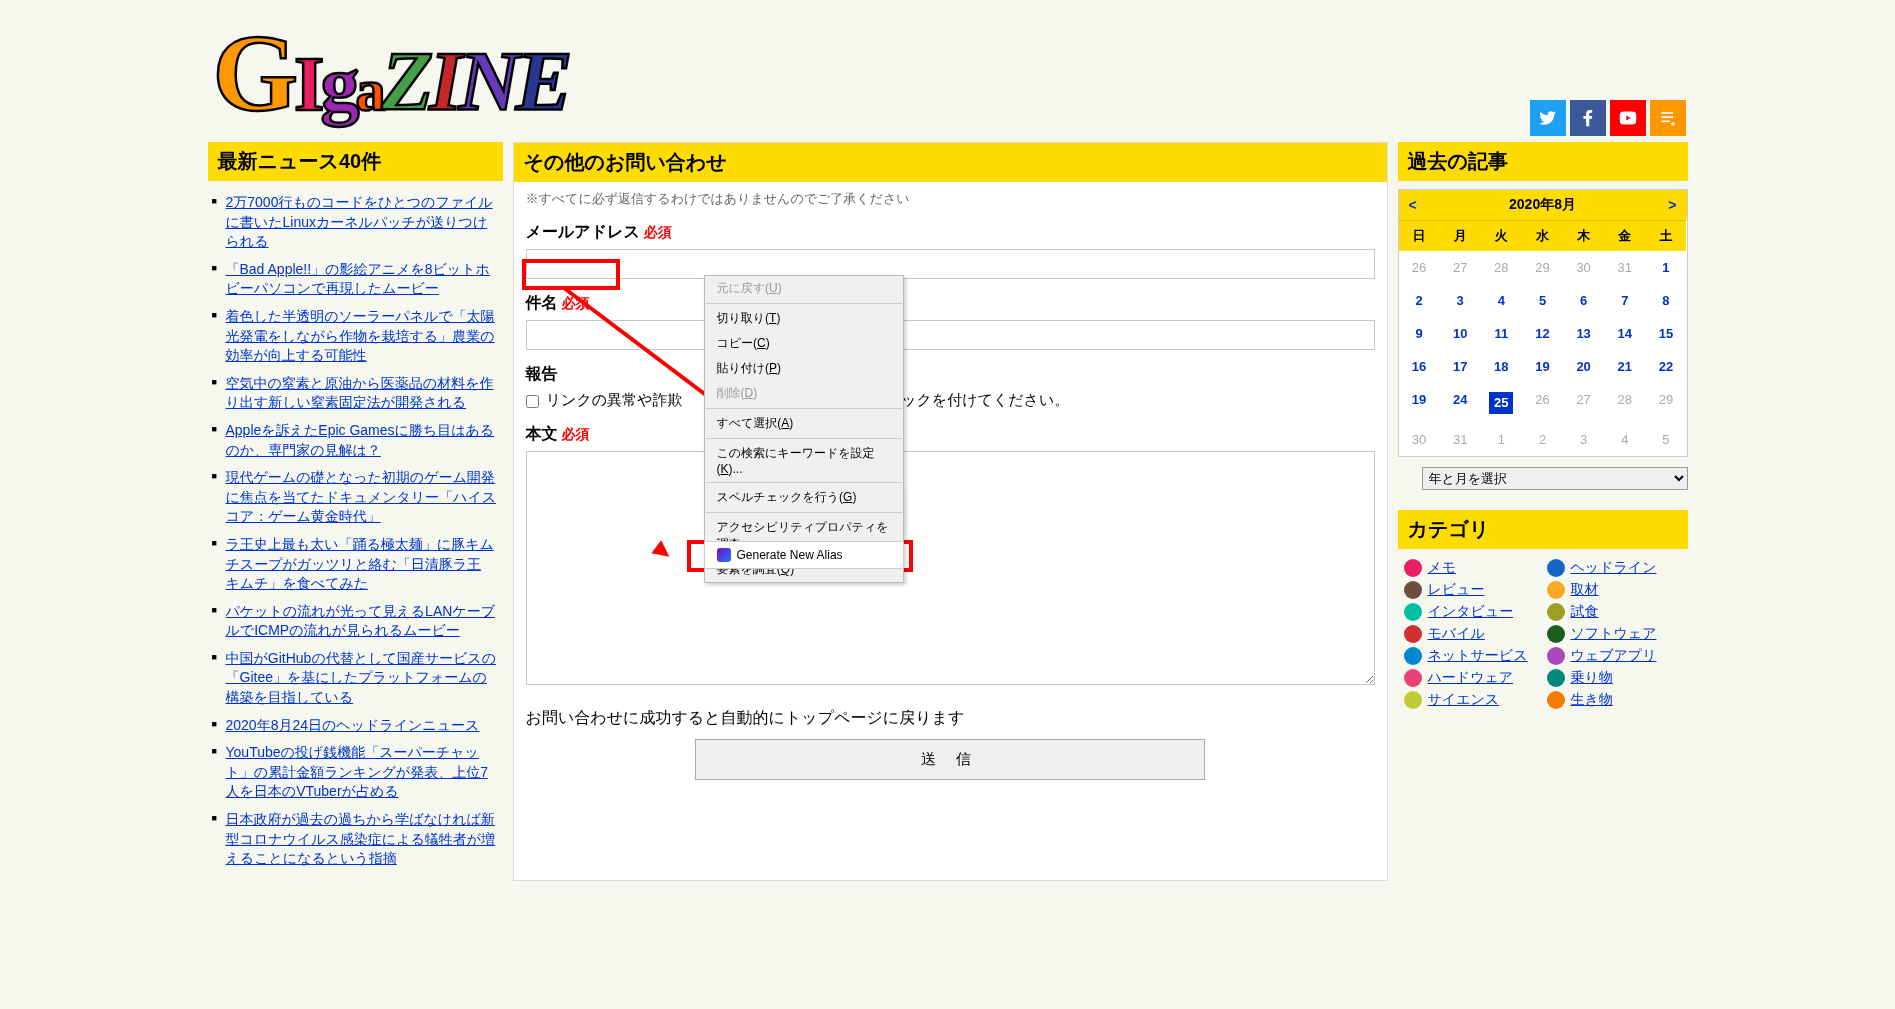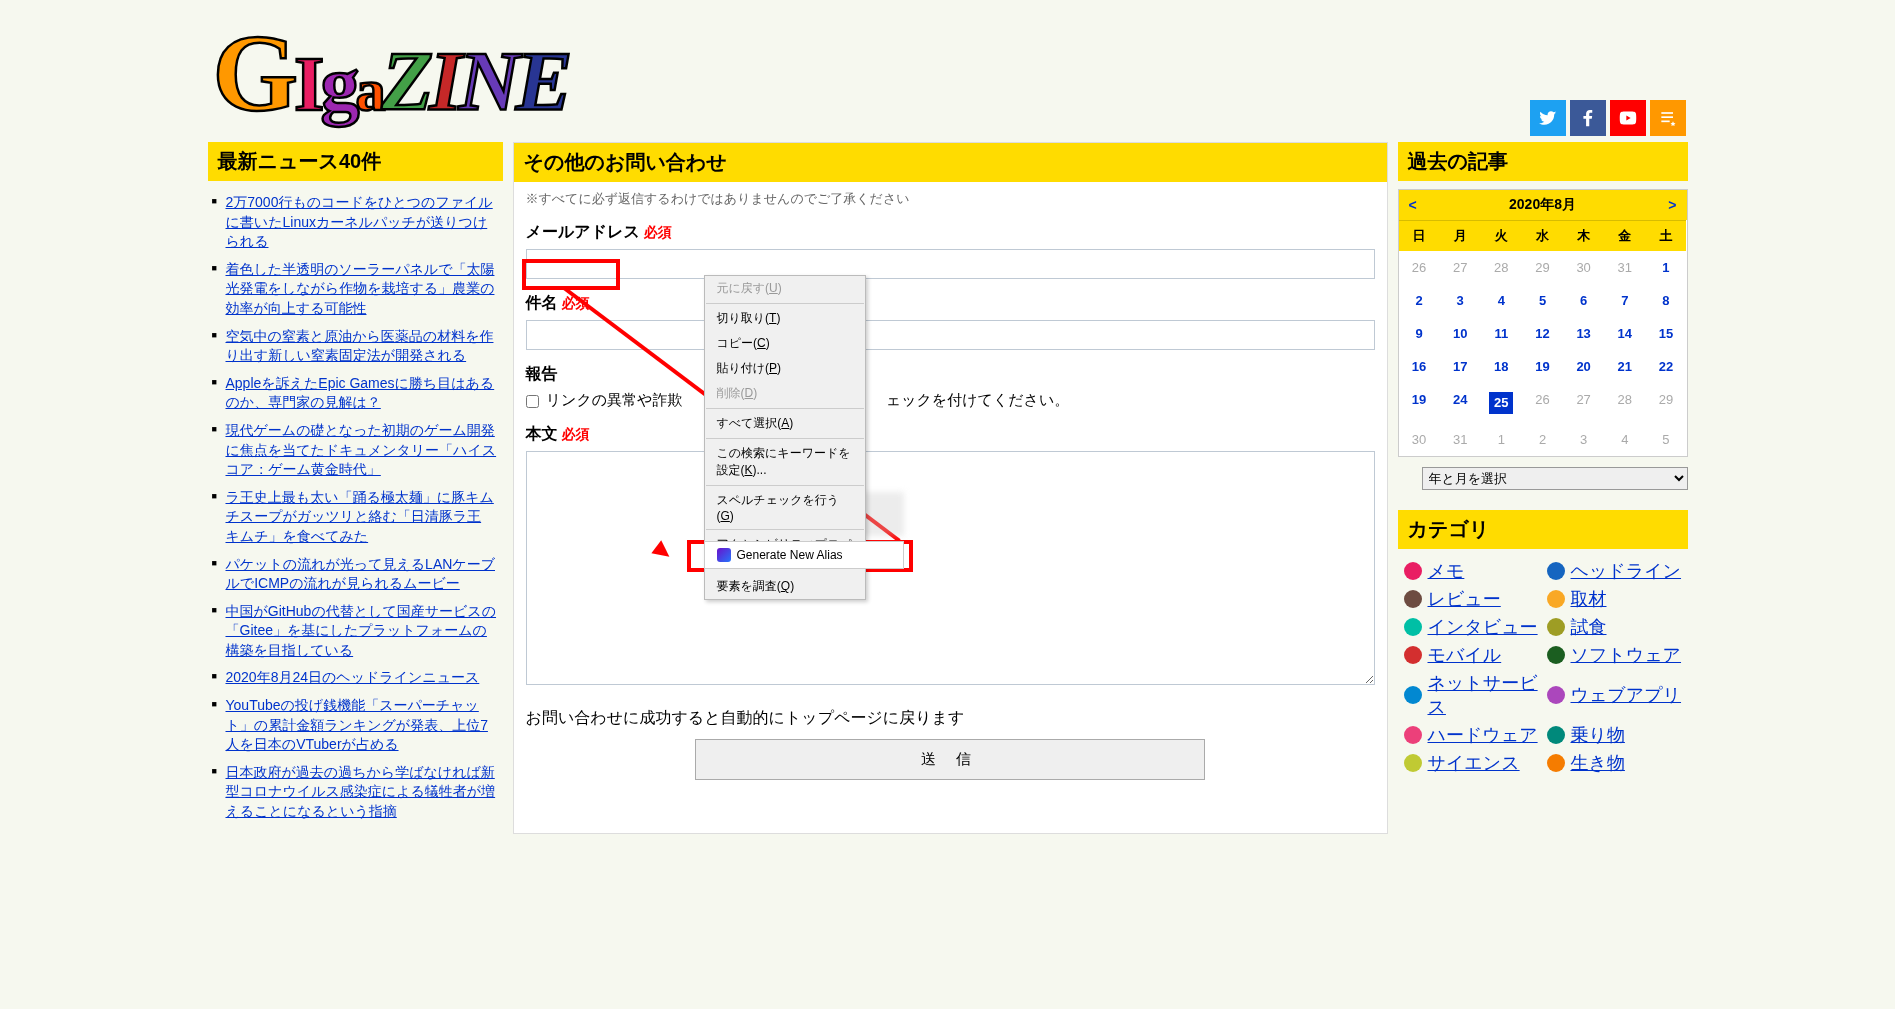--- a/index.html
+++ b/index.html
@@ -45,21 +45,21 @@
 .checkbox-row input { vertical-align: middle; margin-right: 3px; }
 .submit-area { margin-top: 20px; }
 .submit-note { color: #000000; font-size: 16px; margin-bottom: 10px; }
 .submit-btn { width: 60%; margin: 0 auto; display: block; padding: 10px; background: #efefef; border: 1px solid #aaa; font-size: 15px; letter-spacing: 8px; }
 
 .email-highlight { position: absolute; border: 4px solid #ff0000; width: 98px; height: 31px; left: 8px; top: 77px; pointer-events: none; z-index: 50; }
 .arrow-line { position: absolute; left: 48px; top: 106px; width: 4px; height: 420px; background: #ff0000; transform-origin: top; transform: rotate(-53deg); z-index: 40; pointer-events:none;}
 .arrow-head { position: absolute; left: 134px; top: 353px; font-size: 28px; color: #ff0000; z-index: 40; transform: rotate(-53deg); pointer-events:none;}
 .gen-highlight { position: absolute; border: 4px solid #ff0000; width: 226px; height: 32px; left: 173px; top: 358px; z-index: 40; pointer-events: none; }
 
-.context-menu { position: absolute; left: 190px; top: 93px; background: #f0f0f0; border: 1px solid #bbb; box-shadow: 2px 2px 4px rgba(0,0,0,.2); width: 162px; z-index: 45; font-size: 12px; }
+.context-menu { position: absolute; left: 190px; top: 93px; background: #f0f0f0; border: 1px solid #bbb; box-shadow: 2px 2px 4px rgba(0,0,0,.2); width: 200px; z-index: 45; font-size: 12px; }
 .ctx-item { padding: 4px 12px; color: #000; }
 .ctx-item.disabled { color: #999; }
 .ctx-divider { height: 1px; background: #ccc; margin: 2px 1px; }
 .ctx-generate { position: absolute; left: 190px; top: 359px; width: 200px; background: #fff; border: 1px solid #ccc; padding: 6px 12px; z-index: 46; font-size: 12px; display: flex; align-items: flex-start; gap: 6px; }
 .ctx-blur { position: absolute; left: 195px; top: 310px; width: 195px; height: 44px; background: rgba(200,200,200,.35); filter: blur(3px); z-index: 44; }
 .ctx-blur-bar { position:absolute; left:195px; width:6px; height:16px; background:#d32f2f; z-index:44; filter:blur(0.5px);}
 
 .calendar { background: #fff; border: 1px solid #ccc; margin-top: 8px; }
 .cal-header { display: flex; justify-content: space-between; align-items: center; background: #ffdc00; padding: 6px 10px; font-weight: bold; font-size: 14px; }
 .cal-nav { color: #0033cc; cursor: pointer; font-weight: bold; }
@@ -69,21 +69,21 @@
 .cal-dim { color: #aaa; }
 .cal-link { color: #0033cc; font-weight: bold; }
 .cal-today { background: #0033cc; color: #fff; font-weight: bold; display: inline-block; width: 24px; height: 22px; line-height: 22px; }
 .select-row { margin-top: 10px; padding-left: 24px; }
 .month-select { width: 100%; border: 1px solid #999; padding: 2px; background: #efefef; font-size: 13px; }
 
 .cat-header { background: #ffdc00; padding: 6px 10px; font-size: 20px; font-weight: bold; margin-top: 20px; }
 .cat-grid { display: grid; grid-template-columns: 1fr 1fr; gap: 4px 8px; padding: 10px 6px; }
 .cat-item { display: flex; align-items: center; gap: 6px; }
 .cat-dot { width: 18px; height: 18px; border-radius: 50%; flex-shrink: 0; }
-.cat-label { color: #0033cc; font-size: 18px; text-decoration: underline; }
+.cat-label { color: #0033cc; font-size: 14px; text-decoration: underline; }
 
 .underline-key { text-decoration: underline; }
 </style>
 </head>
 <body>
 
 <div class="container" style="position:relative;">
 
   <div class="social-bar">
     <div class="social-btn tw">
@@ -114,20 +114,21 @@
   <div class="logo">
     <span class="logo-text"><span class="g1">G</span><span class="i1">I</span><span class="g2">g</span><span class="a1">a</span><span class="z1">Z</span><span class="i2">I</span><span class="n1">N</span><span class="e1">E</span></span>
   </div>
 
   <div class="layout">
 
     <div class="col-left">
       <div class="yellow-header">最新ニュース40件</div>
       <ul class="news-list" id="news-list">
           <li><a href="#">2万7000行ものコードをひとつのファイルに書いたLinuxカーネルパッチが送りつけられる</a></li>
+          <li><a href="#">「Bad Apple!!」の影絵アニメを8ビットホビーパソコンで再現したムービー</a></li>
           <li><a href="#">着色した半透明のソーラーパネルで「太陽光発電をしながら作物を栽培する」農業の効率が向上する可能性</a></li>
           <li><a href="#">空気中の窒素と原油から医薬品の材料を作り出す新しい窒素固定法が開発される</a></li>
           <li><a href="#">Appleを訴えたEpic Gamesに勝ち目はあるのか、専門家の見解は？</a></li>
           <li><a href="#">現代ゲームの礎となった初期のゲーム開発に焦点を当てたドキュメンタリー「ハイスコア：ゲーム黄金時代」</a></li>
           <li><a href="#">ラ王史上最も太い「踊る極太麺」に豚キムチスープがガッツリと絡む「日清豚ラ王 キムチ」を食べてみた</a></li>
           <li><a href="#">パケットの流れが光って見えるLANケーブルでICMPの流れが見られるムービー</a></li>
           <li><a href="#">中国がGitHubの代替として国産サービスの「Gitee」を基にしたプラットフォームの構築を目指している</a></li>
           <li><a href="#">2020年8月24日のヘッドラインニュース</a></li>
           <li><a href="#">YouTubeの投げ銭機能「スーパーチャット」の累計金額ランキングが発表、上位7人を日本のVTuberが占める</a></li>
           <li><a href="#">日本政府が過去の過ちから学ばなければ新型コロナウイルス感染症による犠牲者が増えることになるという指摘</a></li>

